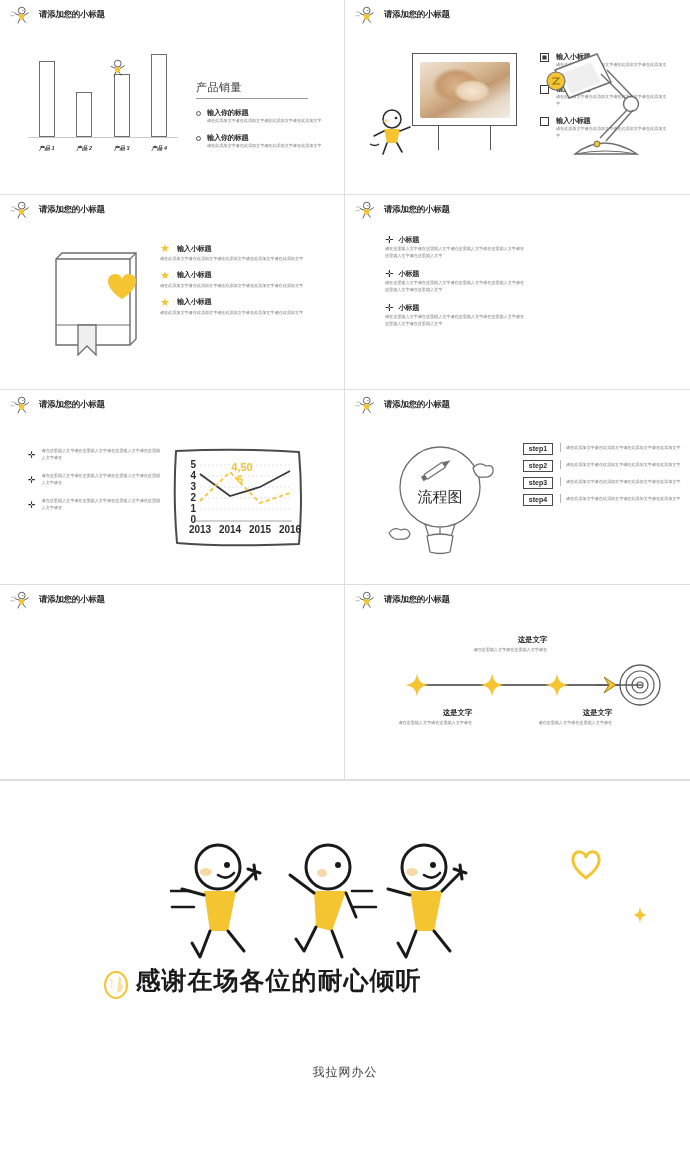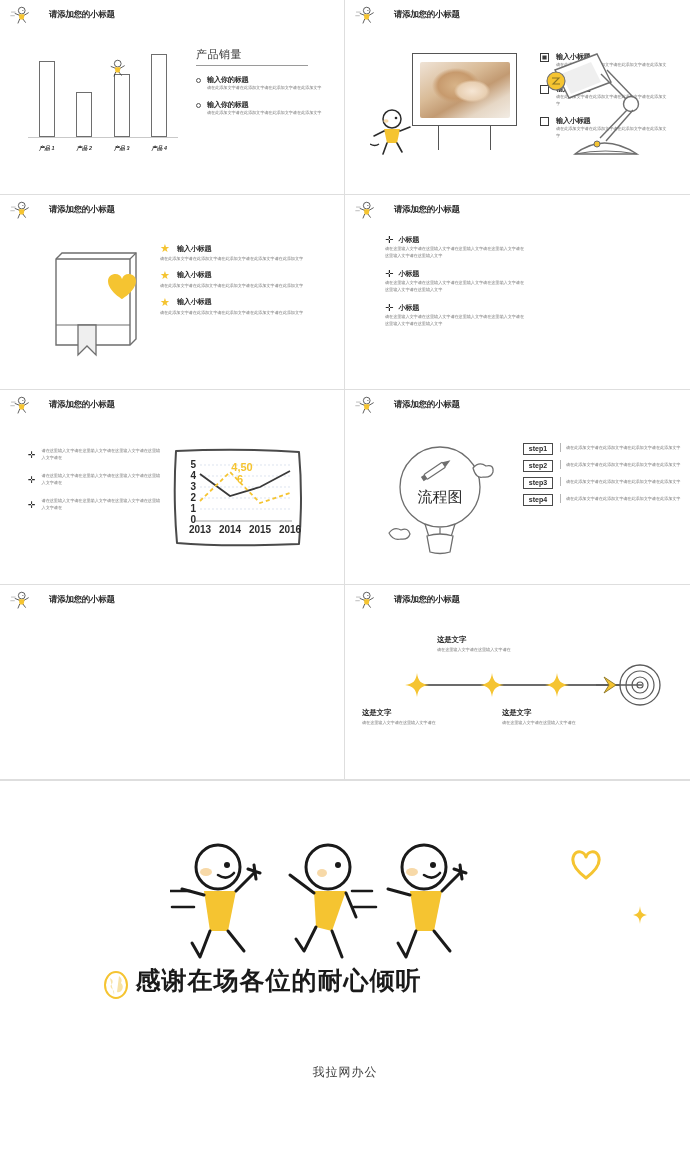--- a/index.html
+++ b/index.html
@@ -14,41 +14,41 @@
     position: relative;
     width: 345px; height: 195px;
     background: #ffffff;
     border-right: 1px solid #dedede;
     border-bottom: 1px solid #dedede;
     overflow: hidden;
   }
   .slide:nth-child(2n) { border-right: none; }
   .slide-head {
     position: absolute; top: 5px; left: 10px;
-    display: flex; align-items: center; gap: 17px;
+    display: flex; align-items: center; gap: 7px;
   }
   .head-title {
     font-size: 8.5px; font-weight: bold; color: #2b2b2b;
     letter-spacing: -0.3px; white-space: nowrap;
   }
   .stick-icon { width: 22px; height: 20px; flex: 0 0 auto; }
   .body-txt { font-size: 4.2px; color: #7a7a7a; line-height: 1.65; letter-spacing: -0.1px; }
   .item-title { font-size: 7.2px; font-weight: bold; color: #2b2b2b; letter-spacing: -0.3px; }
 
   
   .s1-chart { position: absolute; left: 28px; top: 45px; width: 150px; height: 110px; }
   .s1-bars { position: absolute; left: 0; bottom: 18px; width: 150px; height: 90px;
              display: flex; align-items: flex-end; justify-content: space-around; }
   .bar { width: 16px; border: 1px solid #6e6e6e; background: #fff; }
   .s1-axis { position: absolute; left: 0; bottom: 17px; width: 150px; height: 1px; background: #c9c9c9; }
   .s1-labels { position: absolute; left: 0; bottom: 3px; width: 150px;
                display: flex; justify-content: space-around; }
   .s1-labels span { font-size: 5.4px; font-weight: bold; color: #2b2b2b; font-style: italic; }
   .s1-right { position: absolute; left: 196px; top: 47px; width: 130px; }
-  .s1-h { font-size: 11px; color: #333; letter-spacing: 0.5px; }
+  .s1-h { font-size: 11px; color: #333; letter-spacing: 0.5px; margin-top: 33px; }
   .s1-rule { width: 112px; height: 1px; background: #9a9a9a; margin: 3px 0 9px 0; }
   .s1-item { display: flex; gap: 6px; margin-bottom: 8px; }
   .circ-bullet { width: 5px; height: 5px; border: 1px solid #555; border-radius: 50%; margin-top: 3px; flex:0 0 auto; }
 
   
   .s2-board { position: absolute; left: 412px; top: 53px; }
   .s2-frame { width: 105px; height: 73px; border: 1.2px solid #555; background: #fff;
               display: flex; align-items: center; justify-content: center; }
   .s2-photo { width: 90px; height: 56px; border-radius: 2px;
               background:
@@ -85,21 +85,21 @@
   
   .s6-balloon { position: absolute; left: 385px; top: 440px; width: 120px; height: 115px; }
   .s6-steps { position: absolute; left: 523px; top: 443px; width: 160px; }
   .s6-row { display: flex; align-items: flex-start; gap: 7px; margin-bottom: 5px; }
   .step-box { width: 30px; border: 1.2px solid #4a4a4a; padding: 1px 2px;
               font-size: 7px; font-weight: bold; color: #2b2b2b; text-align: center;
               line-height: 1.15; word-break: break-all; flex: 0 0 auto; }
   .step-txt { border-left: 1px solid #b5b5b5; padding-left: 5px; padding-top: 2px; }
   .s8-line { position: absolute; left: 410px; top: 684px; width: 250px; height: 2px; background: #6b6b6b; }
   .diamond { position: absolute; width: 24px; height: 24px; }
-  .s8-lab { position: absolute; width: 110px; text-align: left; }
+  .s8-lab { position: absolute; width: 110px; text-align: right; }
   .s8-t { font-size: 7.5px; font-weight: bold; color: #2b2b2b; margin-bottom: 2px; letter-spacing: -0.2px; }
   .s8-target { position: absolute; left: 596px; top: 662px; width: 70px; height: 46px; }
 
   
   .final {
     position: relative; width: 690px; height: 395px; background: #fff;
     border-top: 1px solid #dedede;
   }
   .final-figs { position: absolute; left: 170px; top: 58px; width: 340px; height: 125px; }
   .final-title {

